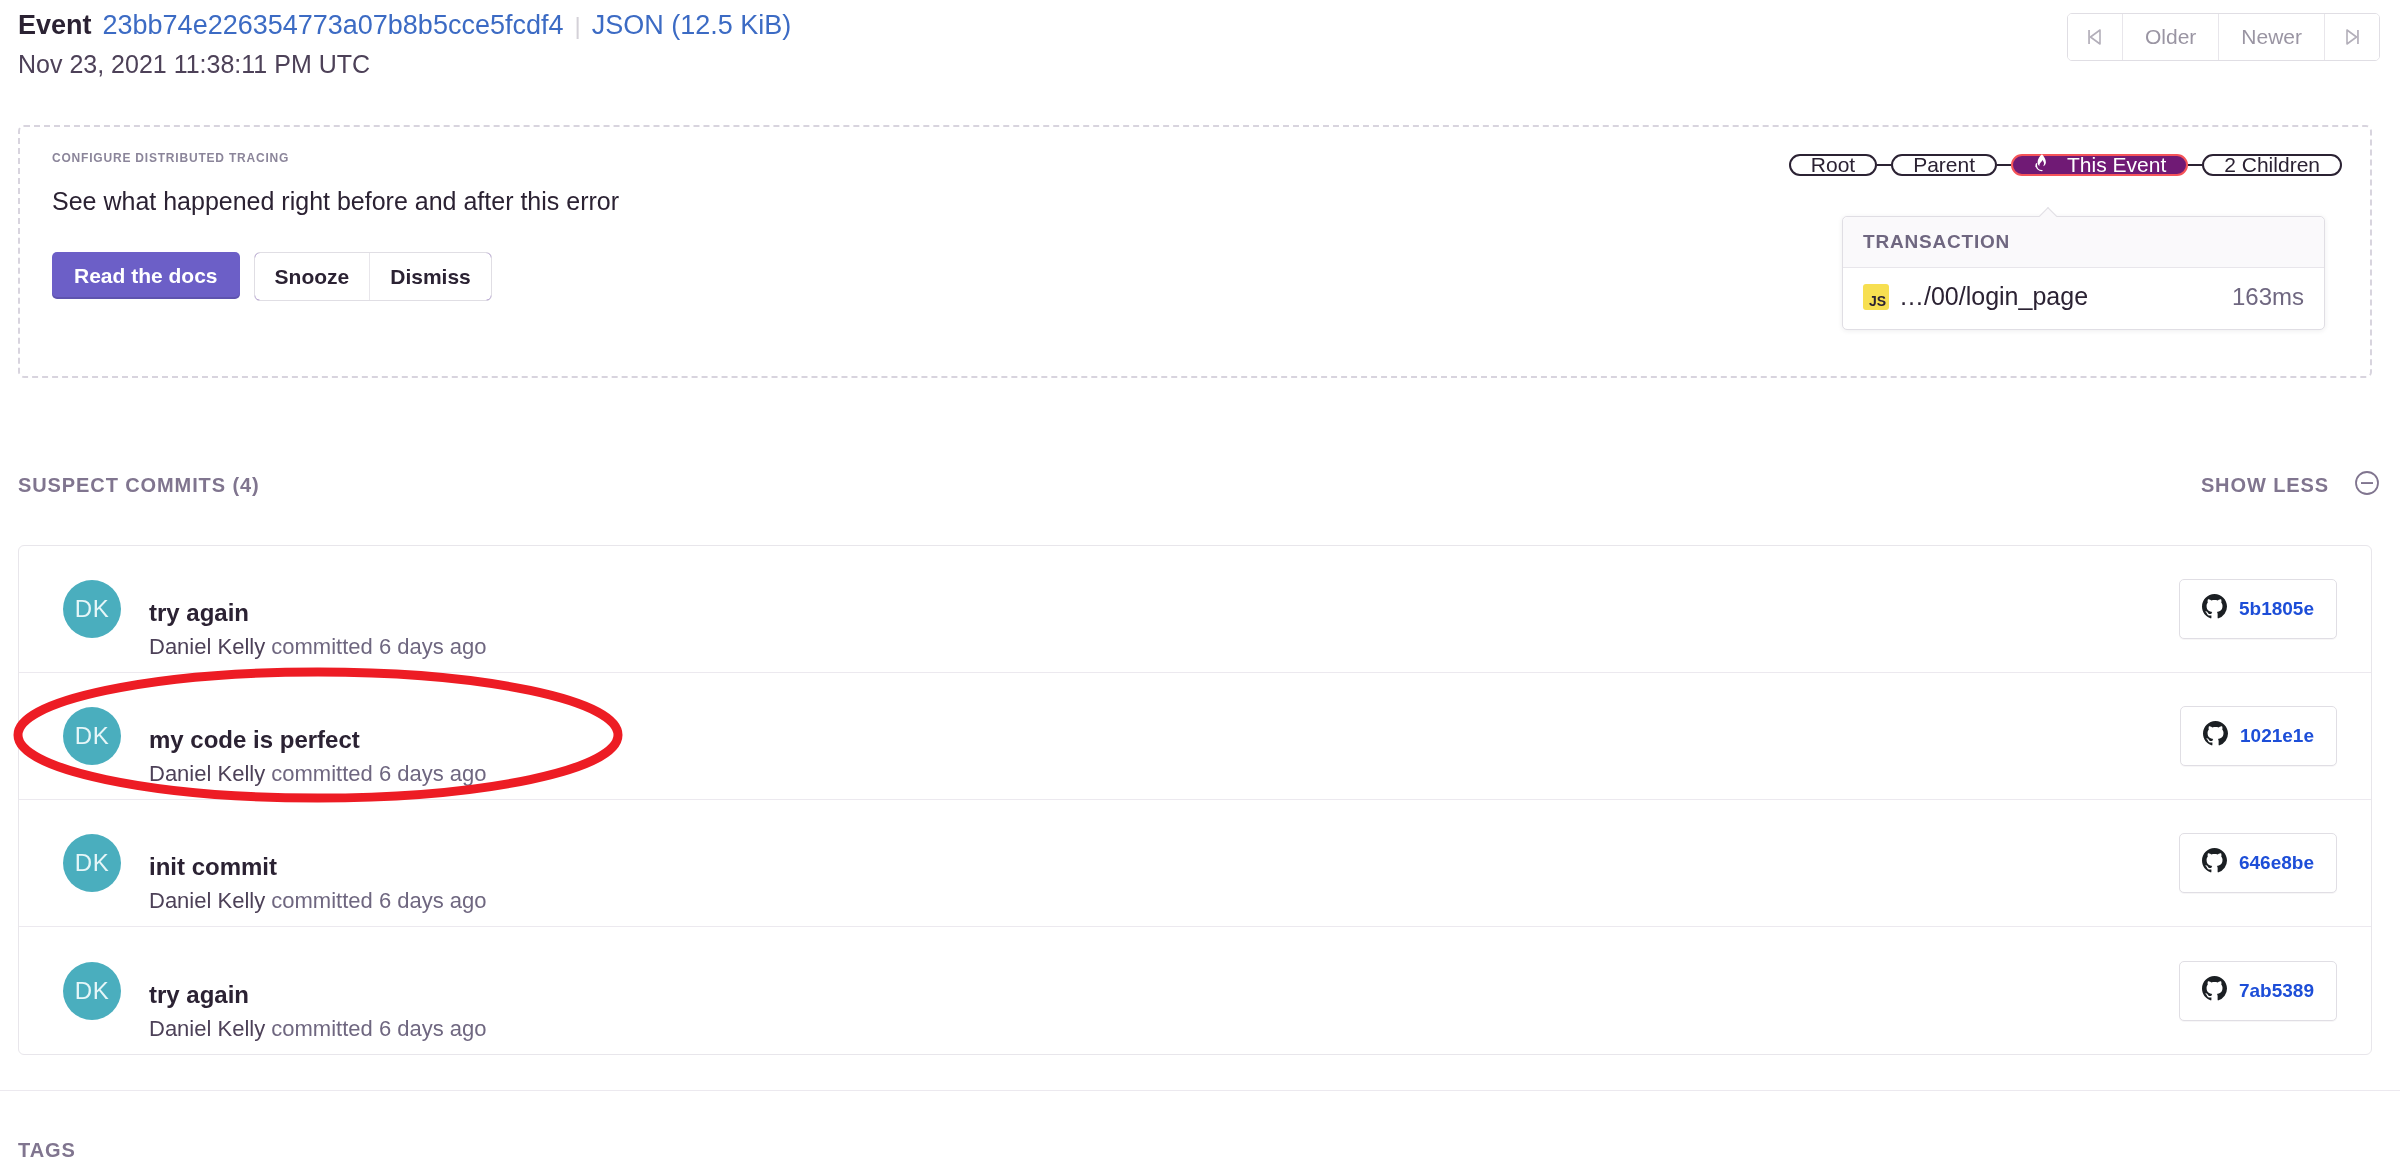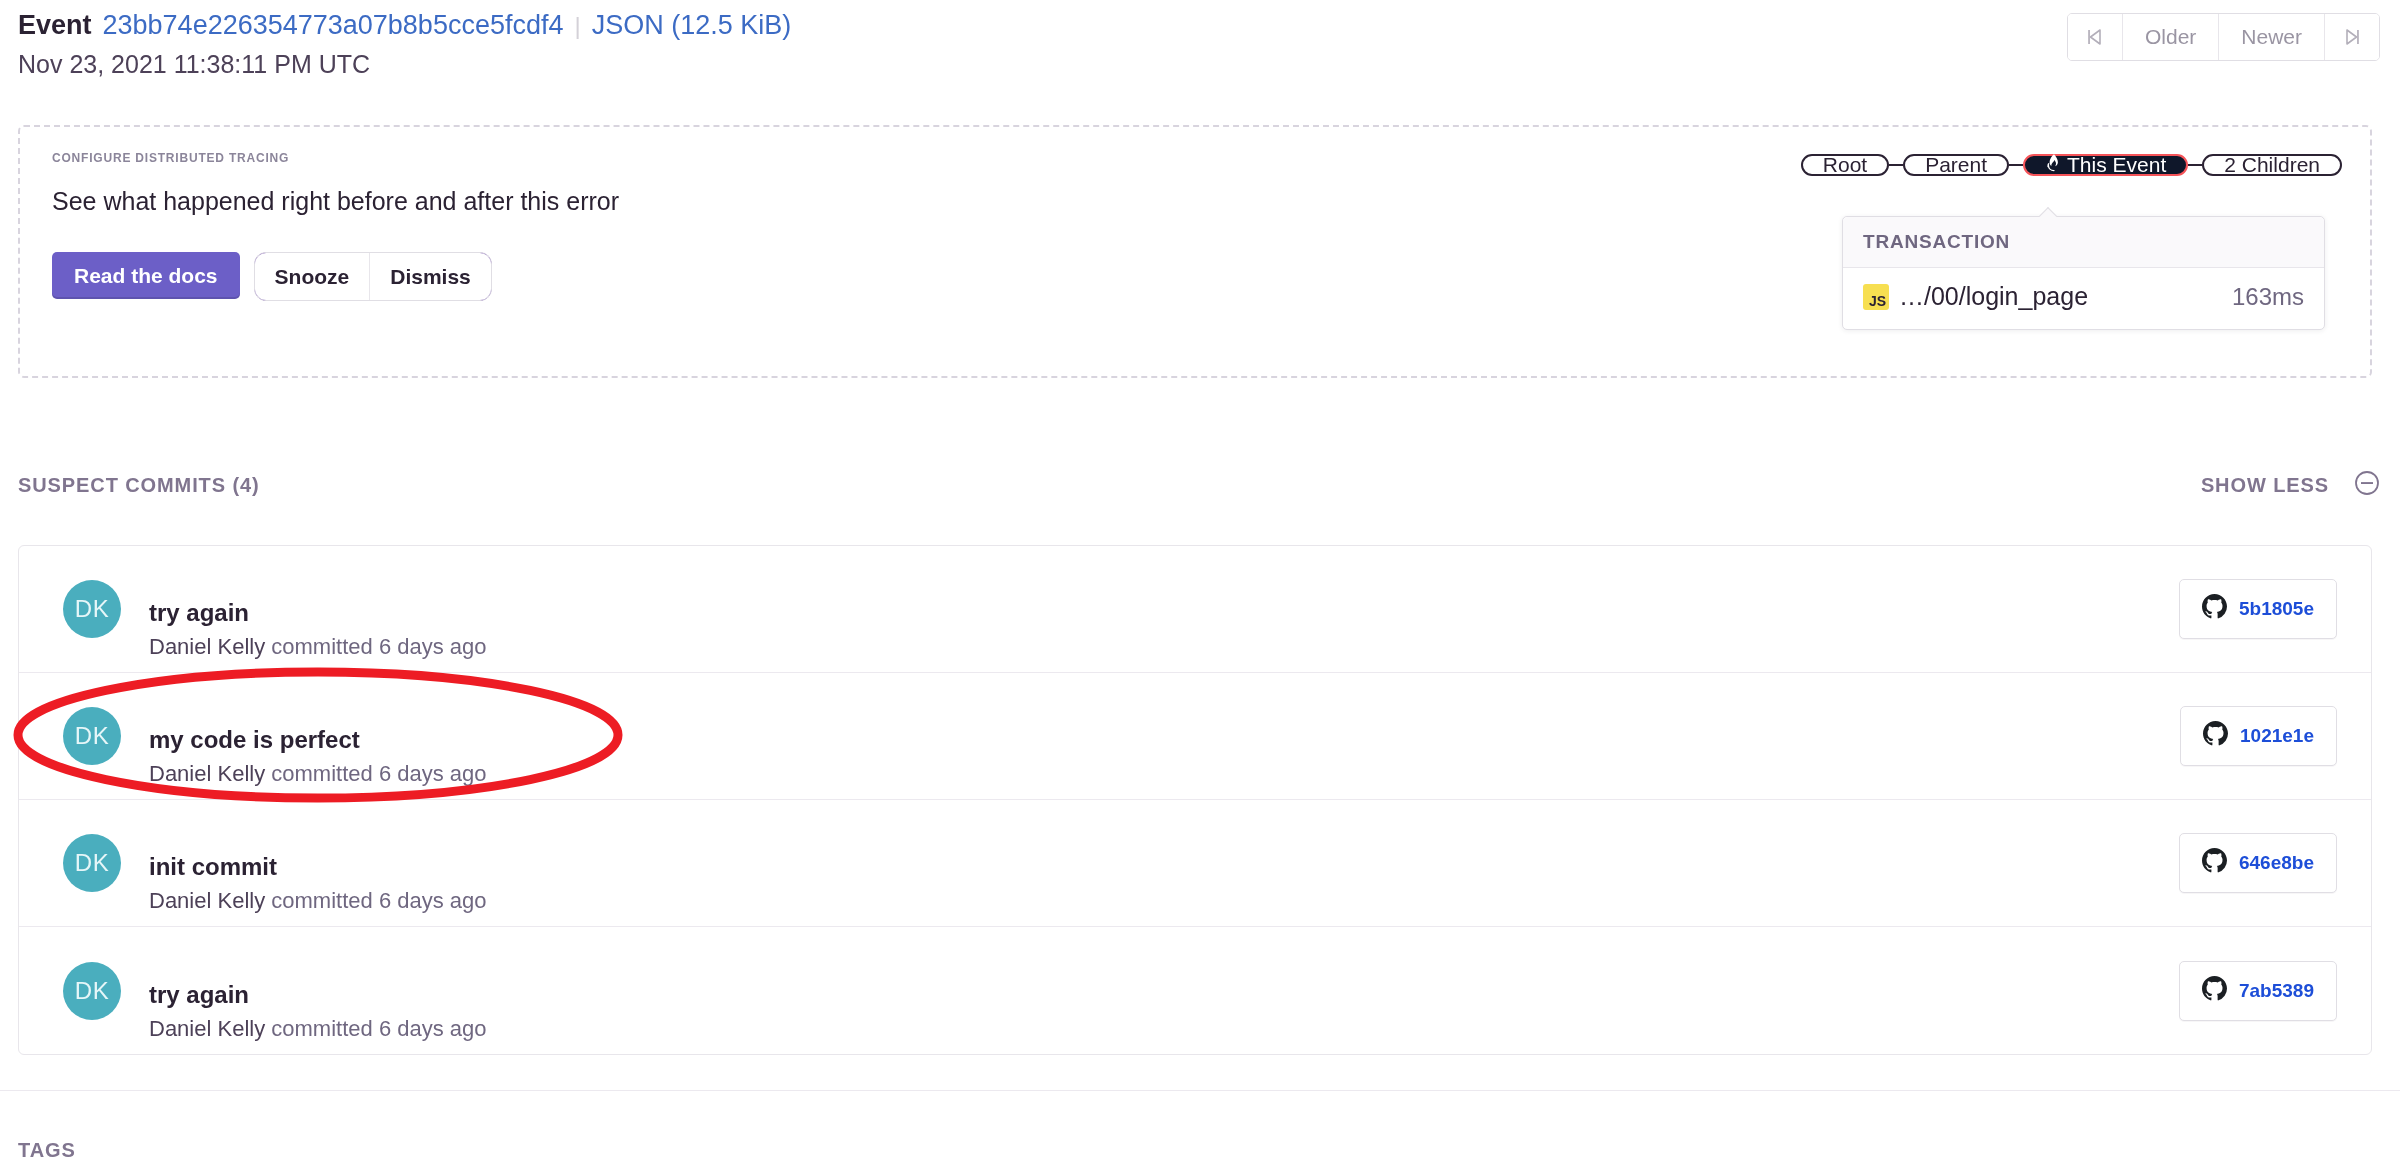--- a/index.html
+++ b/index.html
@@ -128,21 +128,21 @@
     height: 47px;
     display: flex;
     align-items: center;
     border: none;
     cursor: pointer;
     box-shadow: inset 0 -2px 0 rgba(0,0,0,0.12);
   }
   .split-group {
     display: flex;
     border: 1px solid #e0dee4;
-    border-radius: 12px;
+    border-radius: 6px;
     overflow: hidden;
     background: #4c1d95;
     height: 47px;
   }
   .split-btn {
     display: flex;
     align-items: center;
     padding: 0 20px;
     font-size: 21px;
     font-weight: bold;
@@ -171,24 +171,24 @@
     align-items: center;
     padding: 0 20px;
     font-size: 21px;
     color: #2b2233;
     background: #fff;
     box-sizing: border-box;
     cursor: pointer;
     white-space: nowrap;
   }
   .qt-pill.current {
-    background: #0f172a;
+    background: #701a75;
     border-color: #f55459;
     color: #fff;
-    gap: 4px;
+    gap: 16px;
   }
   .qt-connector {
     width: 14px;
     height: 2px;
     background: #2b2233;
     flex: none;
   }
   .flame-icon { display: block; }
 
   

